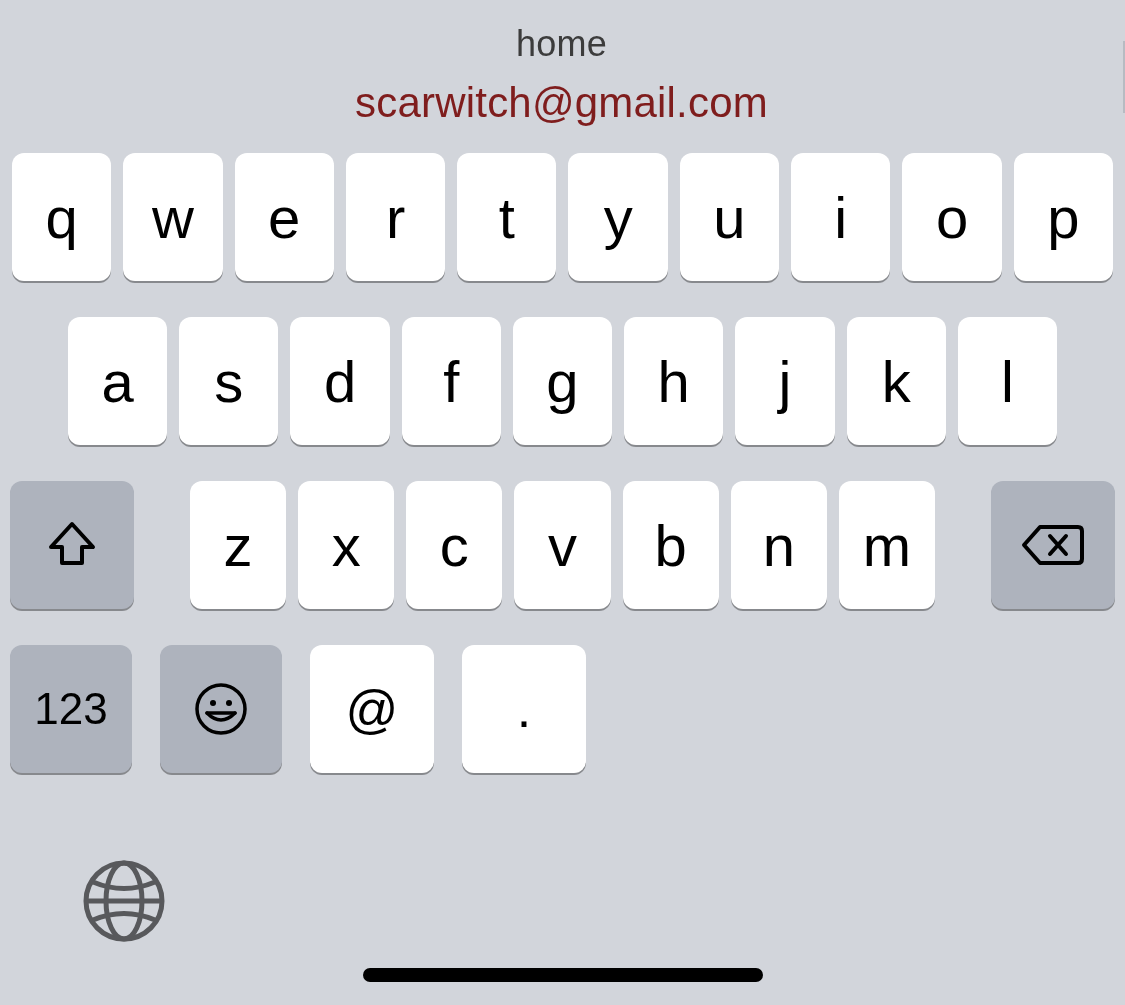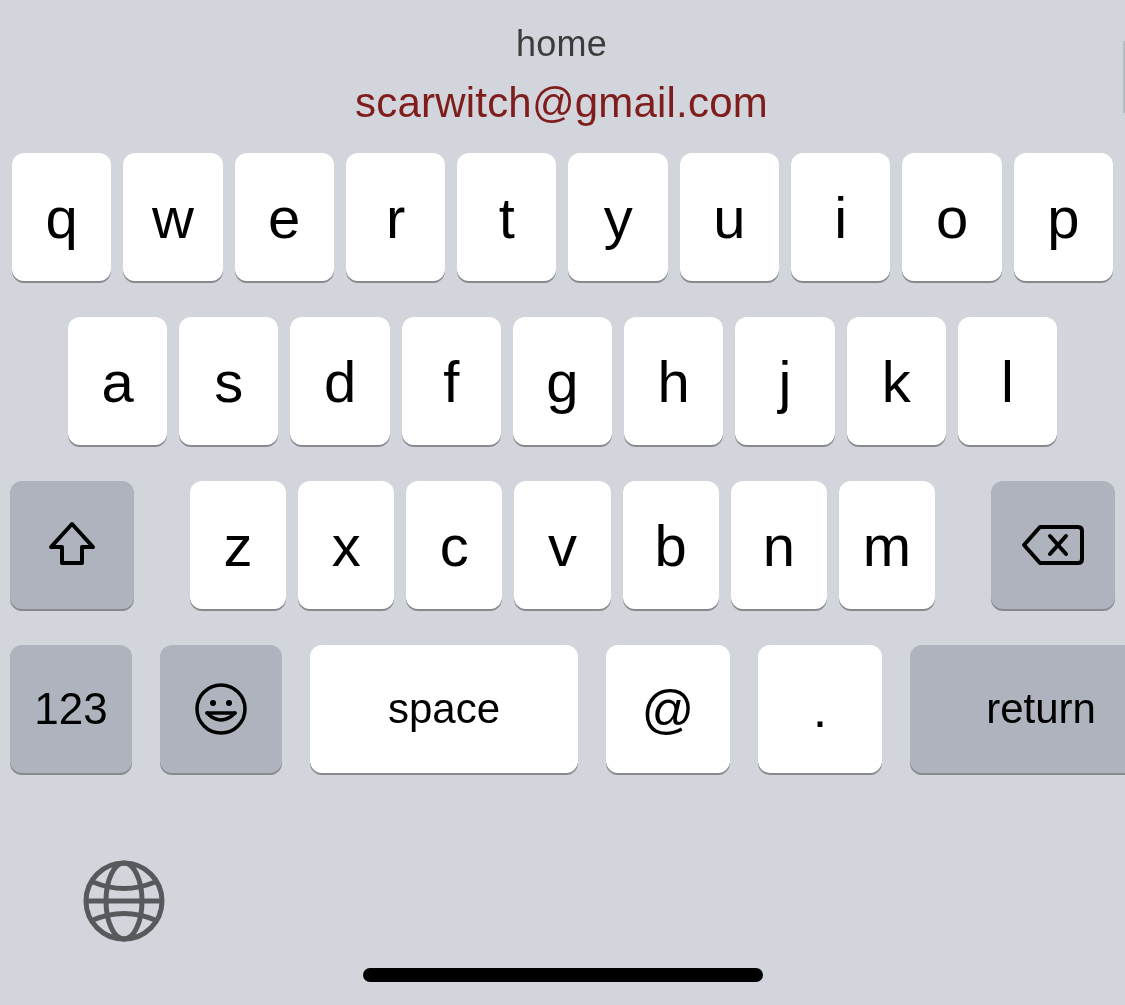--- a/index.html
+++ b/index.html
@@ -214,24 +214,22 @@
     <div class="key fn key-123">123</div>
     <div class="key fn key-emoji">
       <svg width="54" height="54" viewBox="0 0 54 54" fill="none">
         <circle cx="27" cy="27" r="24" stroke="#000" stroke-width="3.5" fill="none"></circle>
         <circle cx="19" cy="21" r="3" fill="#000"></circle>
         <circle cx="35" cy="21" r="3" fill="#000"></circle>
         <path d="M13 31 Q27 45 41 31" stroke="#000" stroke-width="3.5" fill="none" stroke-linecap="round"></path>
         <path d="M13 31 L41 31" stroke="#000" stroke-width="3.5" stroke-linecap="round"></path>
       </svg>
     </div>
-    <div class="key key-space">space</div>
     <div class="key key-at">@</div>
     <div class="key key-dot">.</div>
-    <div class="key fn key-return">return</div>
   </div>
 
 </div>
 
 <div class="bottom-area">
   <div class="globe-btn">
     <svg width="84" height="84" viewBox="0 0 84 84" fill="none">
       <circle cx="42" cy="42" r="38" stroke="#58595c" stroke-width="5" fill="none"></circle>
       <ellipse cx="42" cy="42" rx="18" ry="38" stroke="#58595c" stroke-width="5" fill="none"></ellipse>
       <line x1="4" y1="42" x2="80" y2="42" stroke="#58595c" stroke-width="5"></line>

